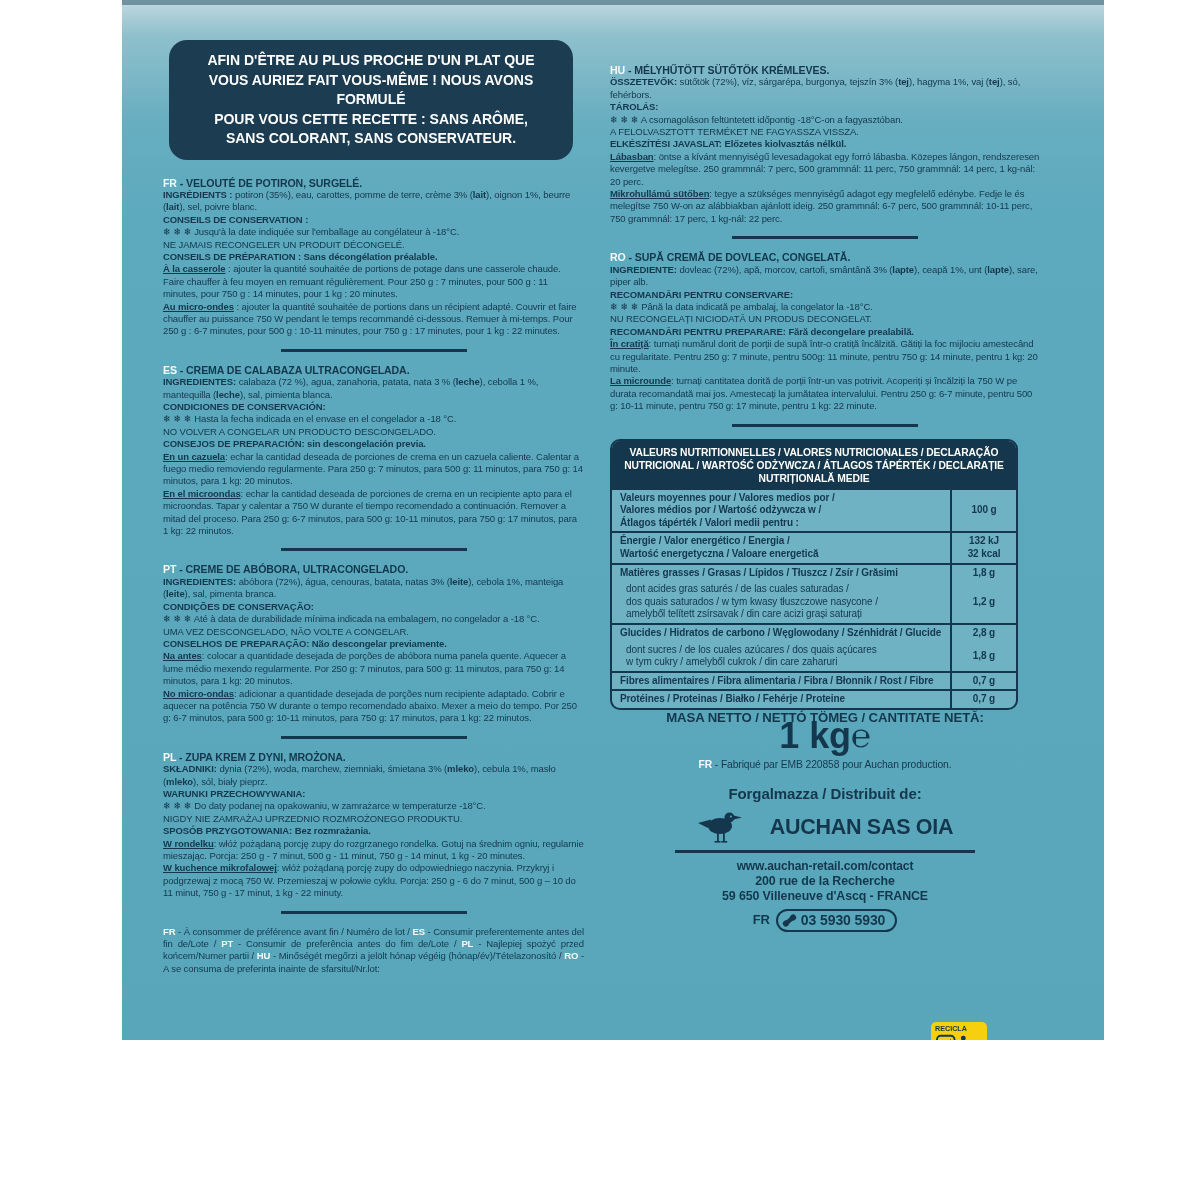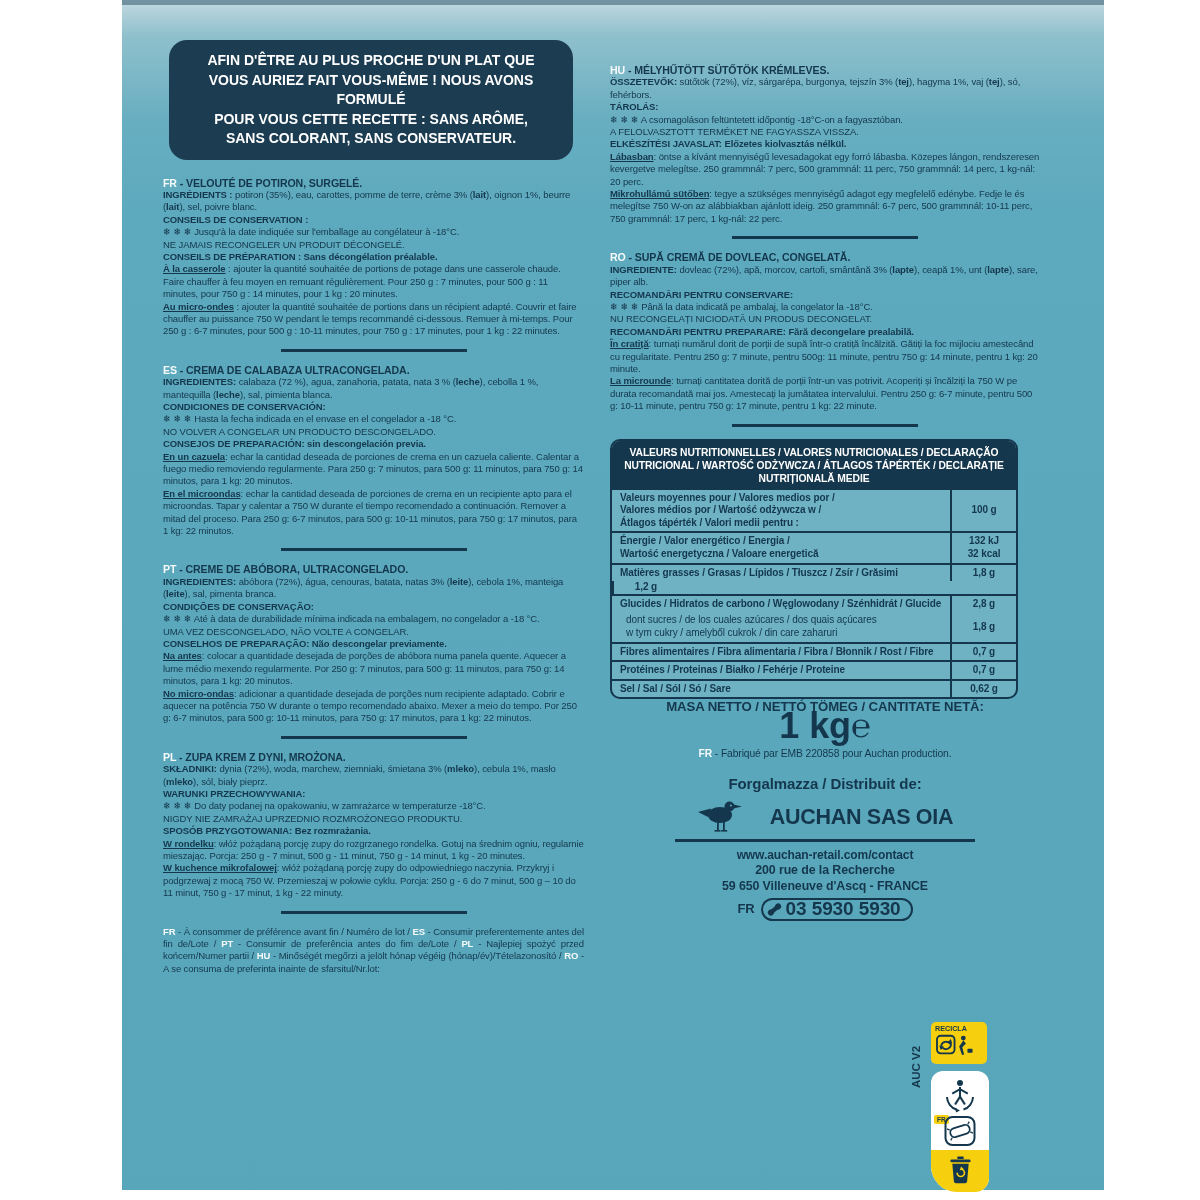--- a/index.html
+++ b/index.html
@@ -1,16 +1,16 @@
 <!DOCTYPE html>
 <html><head>
 <meta charset="utf-8">
 <style>
   html,body{margin:0;padding:0;}
-  .page{position:relative;width:1200px;height:1200px;background:#fff;overflow:hidden;
+  .page{position:relative;width:1200px;height:1040px;background:#fff;overflow:hidden;
         font-family:"Liberation Sans","DejaVu Sans",sans-serif;color:#14374d;}
   .panel{position:absolute;left:122px;top:0;width:982px;height:1190px;
          background:linear-gradient(180deg,#c2d9e0 0%,#8fc0cc 3%,#68aec1 10%,#5da9bd 18%,#58a6ba 100%);}
   .panel::before{content:"";position:absolute;top:0;left:0;right:0;height:5px;background:#5d8190;opacity:.8;}
   .col{position:absolute;top:0;font-size:9.5px;line-height:12.4px;letter-spacing:-0.1px;}
   .col-left{left:41px;width:421px;}
   .col-right{left:488px;width:430px;}
   .banner{background:#1c3c52;color:#fff;border-radius:18px;margin:40px 0 17px 6px;width:380px;
           padding:11px 12px;text-align:center;font-weight:700;font-size:14px;line-height:19.5px;letter-spacing:0;}
   .blk{margin:0;}
@@ -42,21 +42,21 @@
   .dist-head{font-weight:700;font-size:15px;margin:17px 0 8px 0;}
   .logo-row{display:flex;align-items:center;justify-content:center;gap:27px;}
   .brand{font-weight:700;font-size:21.5px;letter-spacing:-0.3px;}
   .brand-line{width:300px;height:3px;background:#14374d;margin:3px auto 5px auto;}
   .site{font-weight:700;font-size:12px;line-height:16px;}
   .addr{font-weight:700;font-size:12.4px;line-height:15.5px;}
   .phone-row{display:flex;align-items:center;justify-content:center;gap:6px;margin-top:4px;}
   .phone-cc{font-weight:700;font-size:13px;}
   .pill{display:flex;align-items:center;gap:3px;border:2.5px solid #14374d;border-radius:14px;
         padding:1px 10px 1px 3px;}
-  .pill-num{font-weight:700;font-size:19px;}
+  .pill-num{font-weight:700;font-size:14px;}
   
   .eco{position:absolute;left:788px;top:1022px;display:flex;gap:9px;}
   .aucv2{writing-mode:vertical-rl;transform:rotate(180deg);font-weight:700;font-size:11.5px;
          color:#14374d;margin-top:6px;height:60px;text-align:left;}
   .eco-stack{display:flex;flex-direction:column;gap:7px;align-items:flex-start;}
   .recicla{background:#f6cf0e;border-radius:5px;padding:2px 4px 3px 4px;width:48px;}
   .recicla-t{font-weight:700;font-size:7.2px;color:#14374d;letter-spacing:0;}
   .ecocard{background:#fff;width:58px;border-radius:12px 12px 14px 26px;display:flex;flex-direction:column;
            align-items:center;padding-top:6px;overflow:hidden;}
   .fr-tag{background:#f6cf0e;color:#14374d;font-weight:700;font-size:6.5px;padding:1px 3px;border-radius:2px;
@@ -170,20 +170,23 @@
                 <div class="nut-value">132 kJ
 32 kcal</div>
               </div>
             </div>
             <div class="nut-row">
               <div class="nut-entry">
                 <div class="nut-label st-b">Matières grasses / Grasas / Lípidos / Tłuszcz / Zsír / Grăsimi</div>
                 <div class="nut-value">1,8 g</div>
               </div>
               <div class="nut-entry">
+                <div class="nut-label ind">dont acides gras saturés / de las cuales saturadas /
+dos quais saturados / w tym kwasy tłuszczowe nasycone /
+amelyből telített zsírsavak / din care acizi grași saturați</div>
                 <div class="nut-value">1,2 g</div>
               </div>
             </div>
             <div class="nut-row">
               <div class="nut-entry">
                 <div class="nut-label st-b">Glucides / Hidratos de carbono / Węglowodany / Szénhidrát / Glucide</div>
                 <div class="nut-value">2,8 g</div>
               </div>
               <div class="nut-entry">
                 <div class="nut-label ind">dont sucres / de los cuales azúcares / dos quais açúcares
@@ -194,26 +197,20 @@
             <div class="nut-row">
               <div class="nut-entry">
                 <div class="nut-label st-b">Fibres alimentaires / Fibra alimentaria / Fibra / Błonnik / Rost / Fibre</div>
                 <div class="nut-value">0,7 g</div>
               </div>
             </div>
             <div class="nut-row">
               <div class="nut-entry">
                 <div class="nut-label st-b">Protéines / Proteinas / Białko / Fehérje / Proteine</div>
                 <div class="nut-value">0,7 g</div>
-              </div>
-            </div>
-            <div class="nut-row">
-              <div class="nut-entry">
-                <div class="nut-label st-b">Sel / Sal / Sól / Só / Sare</div>
-                <div class="nut-value">0,62 g</div>
               </div>
             </div>
           </div>
       </div>
 
       <div class="center">
         <div class="nw-head" style="margin-top:0">MASA NETTO / NETTÓ TÖMEG / CANTITATE NETĂ:</div>
         <div class="nw-value">
           <span class="nw-kg">1 kg</span>
           <span class="nw-e">℮</span>

